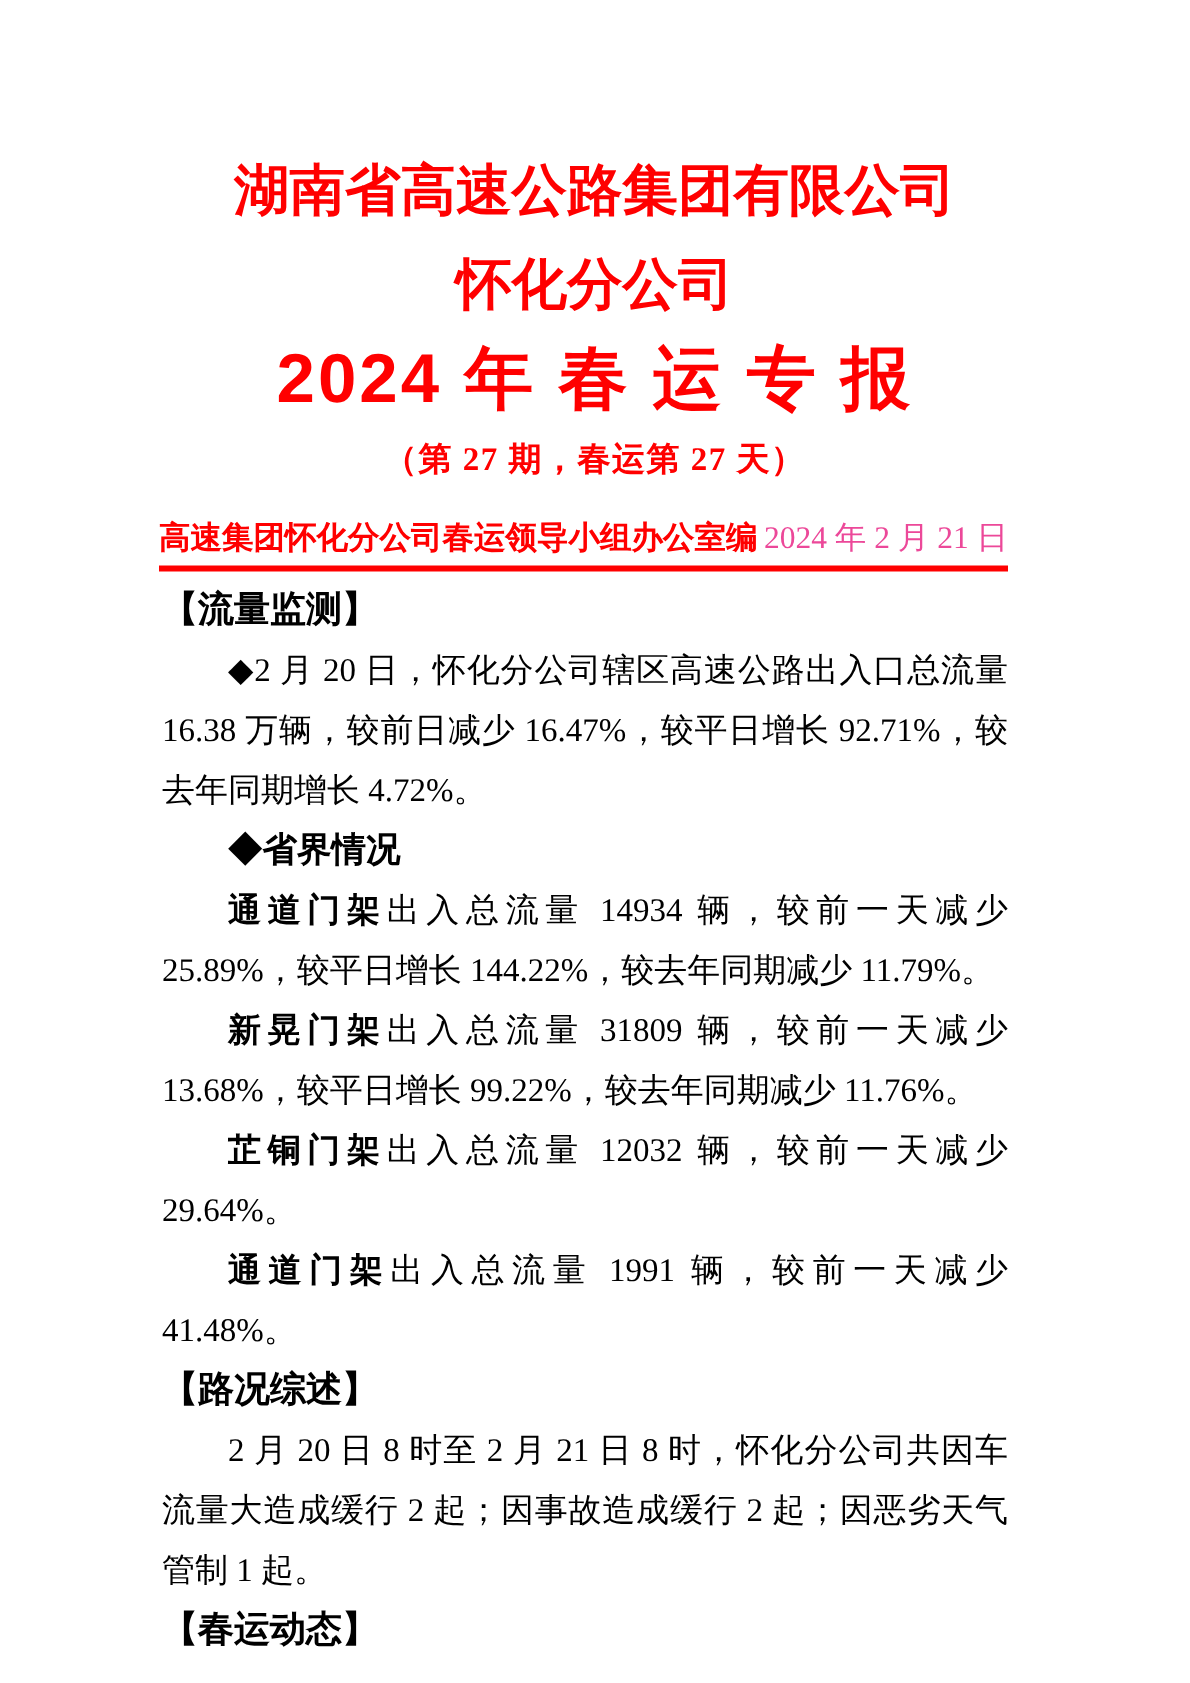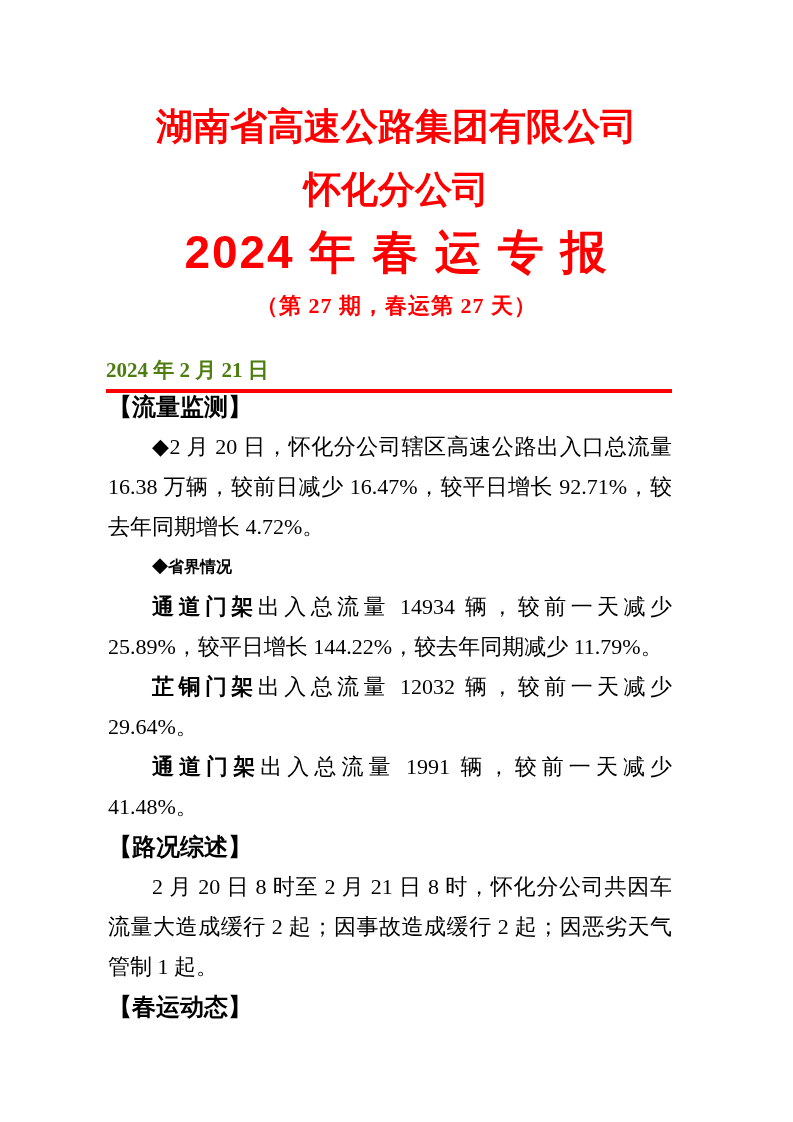--- a/index.html
+++ b/index.html
@@ -38,74 +38,75 @@
     padding-bottom:5px;
     white-space:nowrap;
   }
   .masthead .editor {
     color:#ff0000;
     font-weight:bold;
     font-size:21px;
     font-family:"Liberation Serif","DejaVu Serif",serif;
   }
   .masthead .pubdate {
-    color:#4d7c0f;
-    font-weight:bold;
+    color:#ec4899;
+    font-weight:normal;
     font-size:21px;
     font-family:"Liberation Serif","DejaVu Serif",serif;
-    margin-top:12px;
   }
   .doc-body {
     position:absolute; top:387px; left:108px; width:564px;
     font-size:22px; line-height:40px;
     text-align:justify;
   }
   .section-header {
     font-family:"Liberation Sans","DejaVu Sans",sans-serif;
     font-weight:bold;
     font-size:24px; line-height:40px;
     text-align:left;
     margin:0;
   }
   .para { margin:0; text-indent:44px; }
   .subhead {
-    font-family:Liberation Sans, sans-serif;
+    font-family:Liberation Serif, serif;
     font-weight:bold;
-    font-size:16px;
+    font-size:23px;
   }
   .lead {
     font-family:"Liberation Sans","DejaVu Sans",sans-serif;
     font-weight:bold;
     font-size:22px;
   }
 </style>
 </head>
 <body>
 
 <div class="page">
 
   <div class="title t2">怀化分公司</div>
   <div class="title t1">湖南省高速公路集团有限公司</div>
   <div class="title t3">2024 年 春 运 专 报</div>
   <div class="subtitle">（第 27 期，春运第 27 天）</div>
 
   <div class="masthead">
+    <span class="editor">高速集团怀化分公司春运领导小组办公室编</span>
     <span class="pubdate">2024 年 2 月 21 日</span>
   </div>
 
   <div class="doc-body">
 
     <div class="section-header">【流量监测】</div>
 
     <p class="para">◆2 月 20 日，怀化分公司辖区高速公路出入口总流量 16.38 万辆，较前日减少 16.47%，较平日增长 92.71%，较去年同期增长 4.72%。</p>
 
     <p class="para subhead">◆省界情况</p>
 
     <p class="para"><b class="lead">通道门架</b><span>出入总流量 14934 辆，较前一天减少 25.89%，较平日增长 144.22%，较去年同期减少 11.79%。</span></p>
 
+    <p class="para"><b class="lead">新晃门架</b><span>出入总流量 31809 辆，较前一天减少 13.68%，较平日增长 99.22%，较去年同期减少 11.76%。</span></p>
 
     <p class="para"><b class="lead">芷铜门架</b><span>出入总流量 12032 辆，较前一天减少 29.64%。</span></p>
 
     <p class="para"><b class="lead">通道门架</b><span>出入总流量 1991 辆，较前一天减少 41.48%。</span></p>
 
     <div class="section-header">【路况综述】</div>
 
     <p class="para">2 月 20 日 8 时至 2 月 21 日 8 时，怀化分公司共因车流量大造成缓行 2 起；因事故造成缓行 2 起；因恶劣天气管制 1 起。</p>
 
     <div class="section-header">【春运动态】</div>

